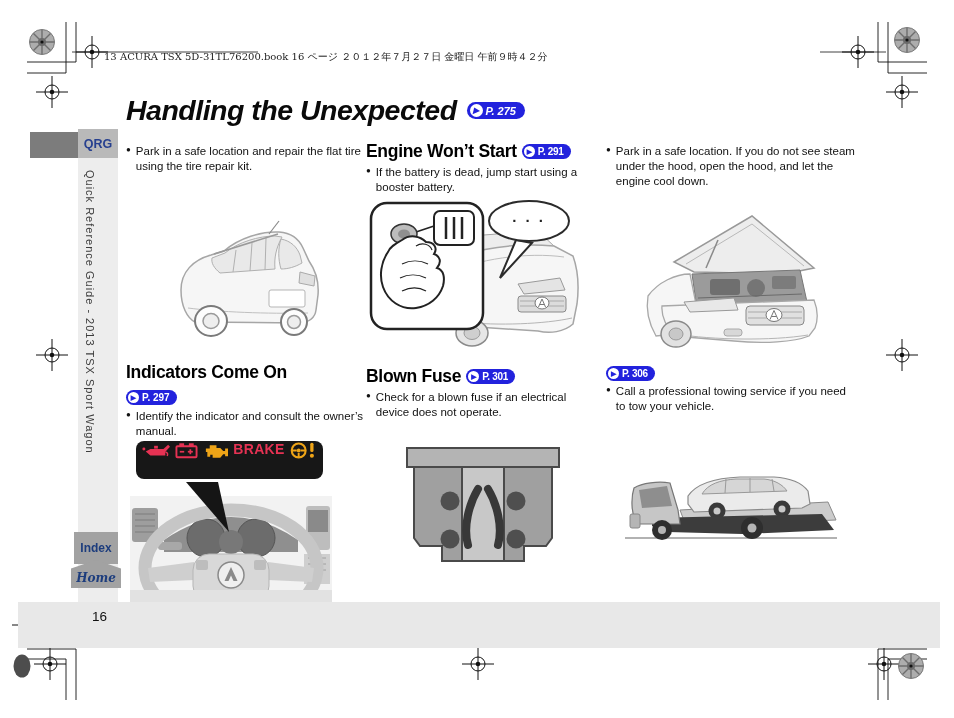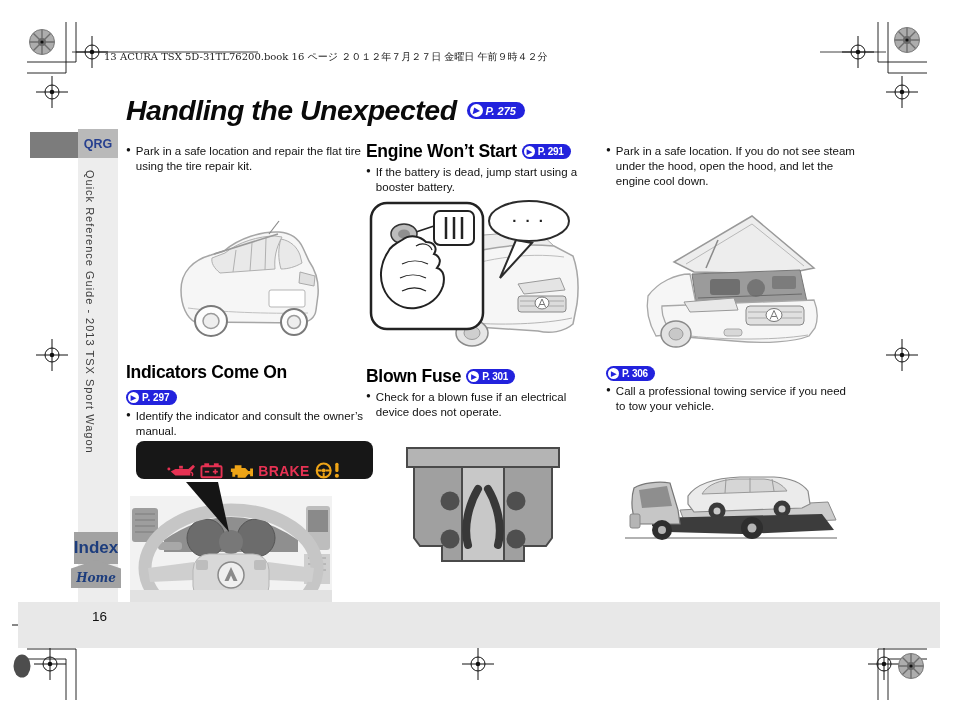--- a/index.html
+++ b/index.html
@@ -11,21 +11,21 @@
   .print-header{left:104px;top:50px;font-family:"DejaVu Serif",serif;font-size:10px;color:#222;white-space:nowrap;}
 
   
   .bottom-band{left:18px;top:602px;width:922px;height:46px;background:#e8e8e8;}
   .side-strip{left:78px;top:158px;width:40px;height:444px;background:#ededed;}
   .side-darkblock{left:30px;top:132px;width:48px;height:26px;background:#7c7c7c;}
   .qrg-tab{left:78px;top:129px;width:40px;height:29px;background:#b9b9b9;display:flex;align-items:center;justify-content:center;
            font-size:12.5px;font-weight:bold;color:#27408f;cursor:pointer;}
   .vertical-label{left:84px;top:170px;height:420px;writing-mode:vertical-rl;font-size:11px;color:#3c3c3c;letter-spacing:1px;white-space:nowrap;}
   .index-btn{left:74px;top:532px;width:44px;height:32px;background:#a2a2a2;border:none;display:flex;align-items:center;justify-content:center;
-             font-size:17px;font-weight:bold;color:#1d3d7d;cursor:pointer;}
+             font-size:12px;font-weight:bold;color:#1d3d7d;cursor:pointer;}
   .home-btn{left:71px;top:560px;width:50px;height:28px;background:#a2a2a2;
             clip-path:polygon(50% 0,100% 30%,100% 100%,0 100%,0 30%);
             display:flex;align-items:flex-end;justify-content:center;cursor:pointer;
             font-family:"DejaVu Serif",serif;font-style:italic;font-weight:bold;font-size:12px;color:#1d3d7d;padding-bottom:3px;box-sizing:border-box;}
   .page-number{left:92px;top:609px;font-size:13.5px;color:#111;}
 
   
   .main-title{left:126px;top:94px;display:flex;align-items:center;gap:10px;font-style:italic;}
   .main-title h1{margin:0;font-size:28.5px;font-weight:bold;letter-spacing:-0.5px;color:#0a0a0a;}
   .badge{display:inline-flex;align-items:center;gap:3px;background:#2222dd;color:#fff;border-radius:10px;
@@ -37,22 +37,22 @@
 
   
   .section{position:absolute;}
   .section h2{margin:0 0 3px 0;font-size:17.5px;font-weight:bold;letter-spacing:-0.3px;color:#000;
               display:flex;align-items:center;gap:5px;flex-wrap:wrap;}
   .badge-row{margin:2px 0 4px 0;}
   .bullet{display:flex;font-size:11.5px;line-height:1.32;color:#111;margin-top:3px;}
   .bullet .dot{font-size:8px;margin-right:5px;position:relative;top:1px;}
 
   
-  .warn-pill{left:136px;top:441px;width:237px;height:38px;background:#171717;border-radius:8px;
-             display:flex;align-items:flex-end;justify-content:center;gap:5px;padding:0 6px;box-sizing:border-box;}
+  .warn-pill{left:136px;top:441px;width:187px;height:38px;background:#171717;border-radius:8px;
+             display:flex;align-items:flex-start;justify-content:center;gap:5px;padding:0 6px;box-sizing:border-box;}
   .warn-pill .brake{font-size:14px;font-weight:bold;color:#e63253;letter-spacing:0.3px;}
   figure{margin:0;}
 </style>
 </head>
 <body>
 
 <div class="page">
 
   <svg class="abs" style="left:0;top:0;" width="954" height="718">
     <defs>

